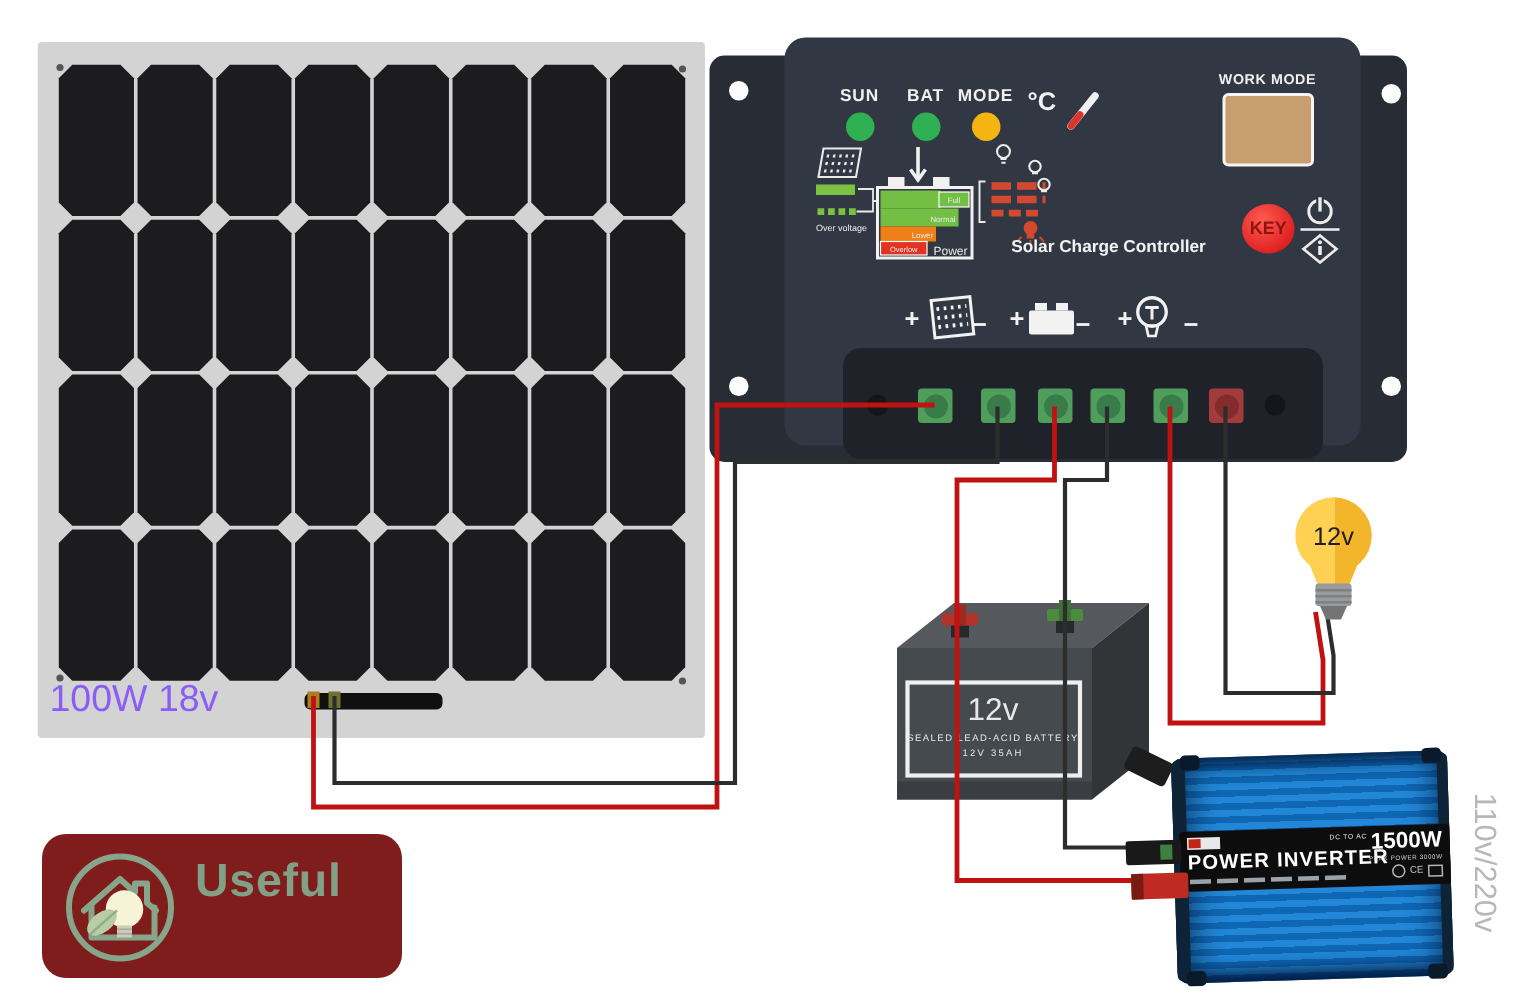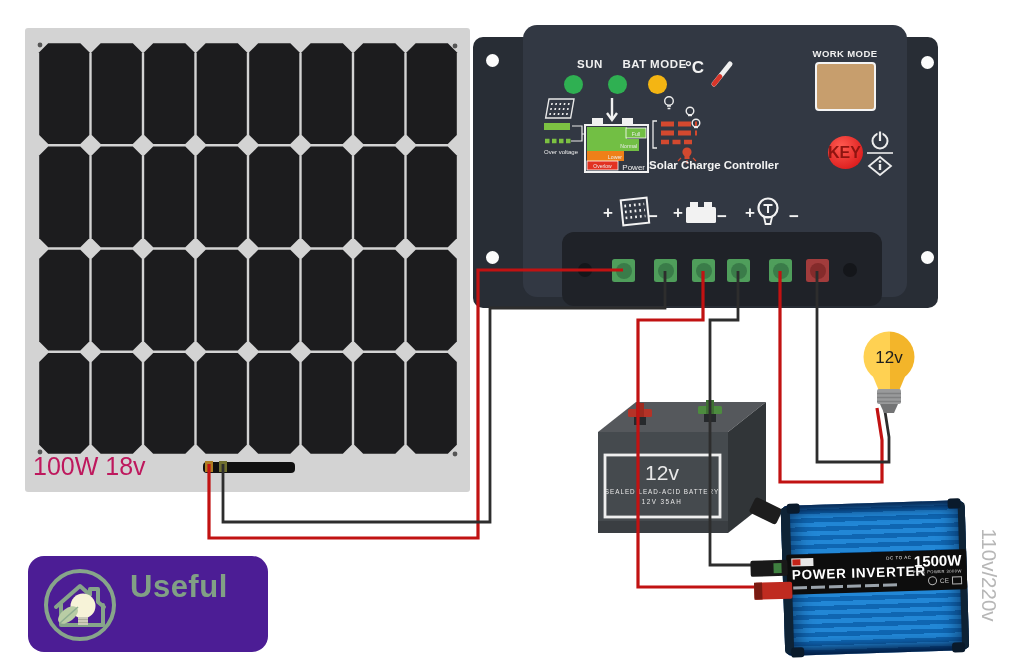--- a/index.html
+++ b/index.html
@@ -3,37 +3,37 @@
 <meta charset="utf-8">
 <style>
   html,body{margin:0;padding:0;background:#fff;font-family:"Liberation Sans",sans-serif}
   .canvas{position:relative;width:1024px;height:670px;overflow:hidden;background:#ffffff}
   .abs{position:absolute}
   i{display:block;font-style:normal}
   
   .plate{background:#282d35;border-radius:10px}
   .hole{width:13px;height:13px;border-radius:50%;background:#fcfcfc}
   .face{background:#323843;border-radius:14px}
-  .led-label{width:60px;text-align:right;font-size:11.5px;font-weight:bold;color:#f0f0f0;letter-spacing:.6px}
+  .led-label{width:60px;text-align:center;font-size:11.5px;font-weight:bold;color:#f0f0f0;letter-spacing:.6px}
   .led{width:19px;height:19px;border-radius:50%}
   .temp{font-size:17px;font-weight:bold;color:#f3f3f3}
   .pwm{font-family:"DejaVu Serif",serif;font-style:italic;font-weight:bold;font-size:30px;color:#fdfdfd;text-align:center}
-  .pwm-sub{font-size:11.5px;font-weight:bold;color:#f3f3f3;white-space:nowrap}
+  .pwm-sub{font-size:11.5px;font-weight:bold;color:#f3f3f3;text-align:center;white-space:nowrap}
   .wm-label{font-size:9.5px;font-weight:bold;color:#f0f0f0;text-align:center;letter-spacing:.4px}
   .wm-display{background:#c79e6d;border:2px solid #f4f4f4;border-radius:4px}
-  .key-btn{width:35px;height:33px;border-radius:50%;background:radial-gradient(circle at 38% 32%,#ff5a50,#dd1f1f 75%);color:#8f1410;font-size:16px;font-weight:bold;text-align:left;line-height:33px}
+  .key-btn{width:35px;height:33px;border-radius:50%;background:radial-gradient(circle at 38% 32%,#ff5a50,#dd1f1f 75%);color:#8f1410;font-size:12px;font-weight:bold;text-align:center;line-height:33px}
   .tblock{background:#1f2228;border-radius:12px}
   .tend{width:14px;height:14px;border-radius:50%;background:#14161a}
   .t{top:239px;width:23px;height:23px;background:#4f9e5b;border-radius:2.5px}
   .t::after{content:"";position:absolute;inset:3.5px;border-radius:50%;background:#3a7c49}
   .t-red{background:#a23c3c}.t-red::after{background:#842b2b}
   .mini text{fill:#ececec;font-family:"Liberation Sans",sans-serif}
   .battery-svg text{fill:#e8e8e8;font-family:"Liberation Sans",sans-serif}
   
-  .panel-label{font-size:25px;color:#be185d}
+  .panel-label{font-size:25px;color:#8b5cf6}
   .jbox{background:#101010;border-radius:4px}
   .jpin{position:absolute;top:-1px;width:8px;height:11px}
   
   .inv-body{background:repeating-linear-gradient(180deg,#2287d6 0 4.4px,#0f66b2 4.4px 8.8px);border-radius:7px;
     box-shadow:inset 0 5px 7px rgba(0,10,40,.55),inset 0 -6px 9px rgba(0,10,40,.6),inset 14px 0 18px rgba(3,20,50,.55),inset -12px 0 16px rgba(3,20,50,.5)}
   .inv-cap{width:9px;height:146px;background:#0e2336;border-radius:3px}
   .inv-bump{width:13px;height:10px;background:#0a1a2b;border-radius:3px}
   .inv-label{background:#0d0d0d;border-radius:2px;color:#fff}
   .inv-name{font-size:13.5px;font-weight:bold;letter-spacing:.8px;white-space:nowrap}
   .inv-mode{font-size:4.5px;letter-spacing:.5px;color:#e9e9e9}
@@ -44,21 +44,21 @@
   .inv-certs .c1{width:7px;height:7px;border:1px solid #b5b5b5;border-radius:50%}
   .inv-certs .c2{width:8px;height:6px;border:1px solid #b5b5b5}
   .inv-chip{width:22px;height:8px;background:#e8e8e8}
   .inv-chip i{position:absolute;left:1px;top:1px;width:8px;height:6px;background:#c42318}
   .inv-conn-black{width:37px;height:16px;background:#191919;border-radius:2px}
   .inv-conn-black i{position:absolute;right:6px;top:3px;width:8px;height:10px;background:#3f8040}
   .inv-conn-red{width:38px;height:17px;background:#bf2b20;border-radius:2px}
   .inv-conn-red i{position:absolute;left:0;top:0;width:8px;height:17px;background:#791b12}
   .inv-clamp{width:30px;height:17px;background:#1d1d1d;border-radius:3px;transform:rotate(28deg)}
   
-  .badge{background:#4c1d95;border-radius:16px}
+  .badge{background:#7f1d1d;border-radius:16px}
   .badge-t1,.badge-t2{font-size:31px;font-weight:bold;color:#81a085;letter-spacing:.5px}
   .output-label{font-size:20.5px;color:#b7b7b7;text-align:center;transform:rotate(90deg)}
   .wr{fill:none;stroke:#c11212;stroke-width:3.2}
   .wb{fill:none;stroke:#2d2d2d;stroke-width:2.8}
 </style>
 </head>
 <body>
 
 <div class="canvas">
 

